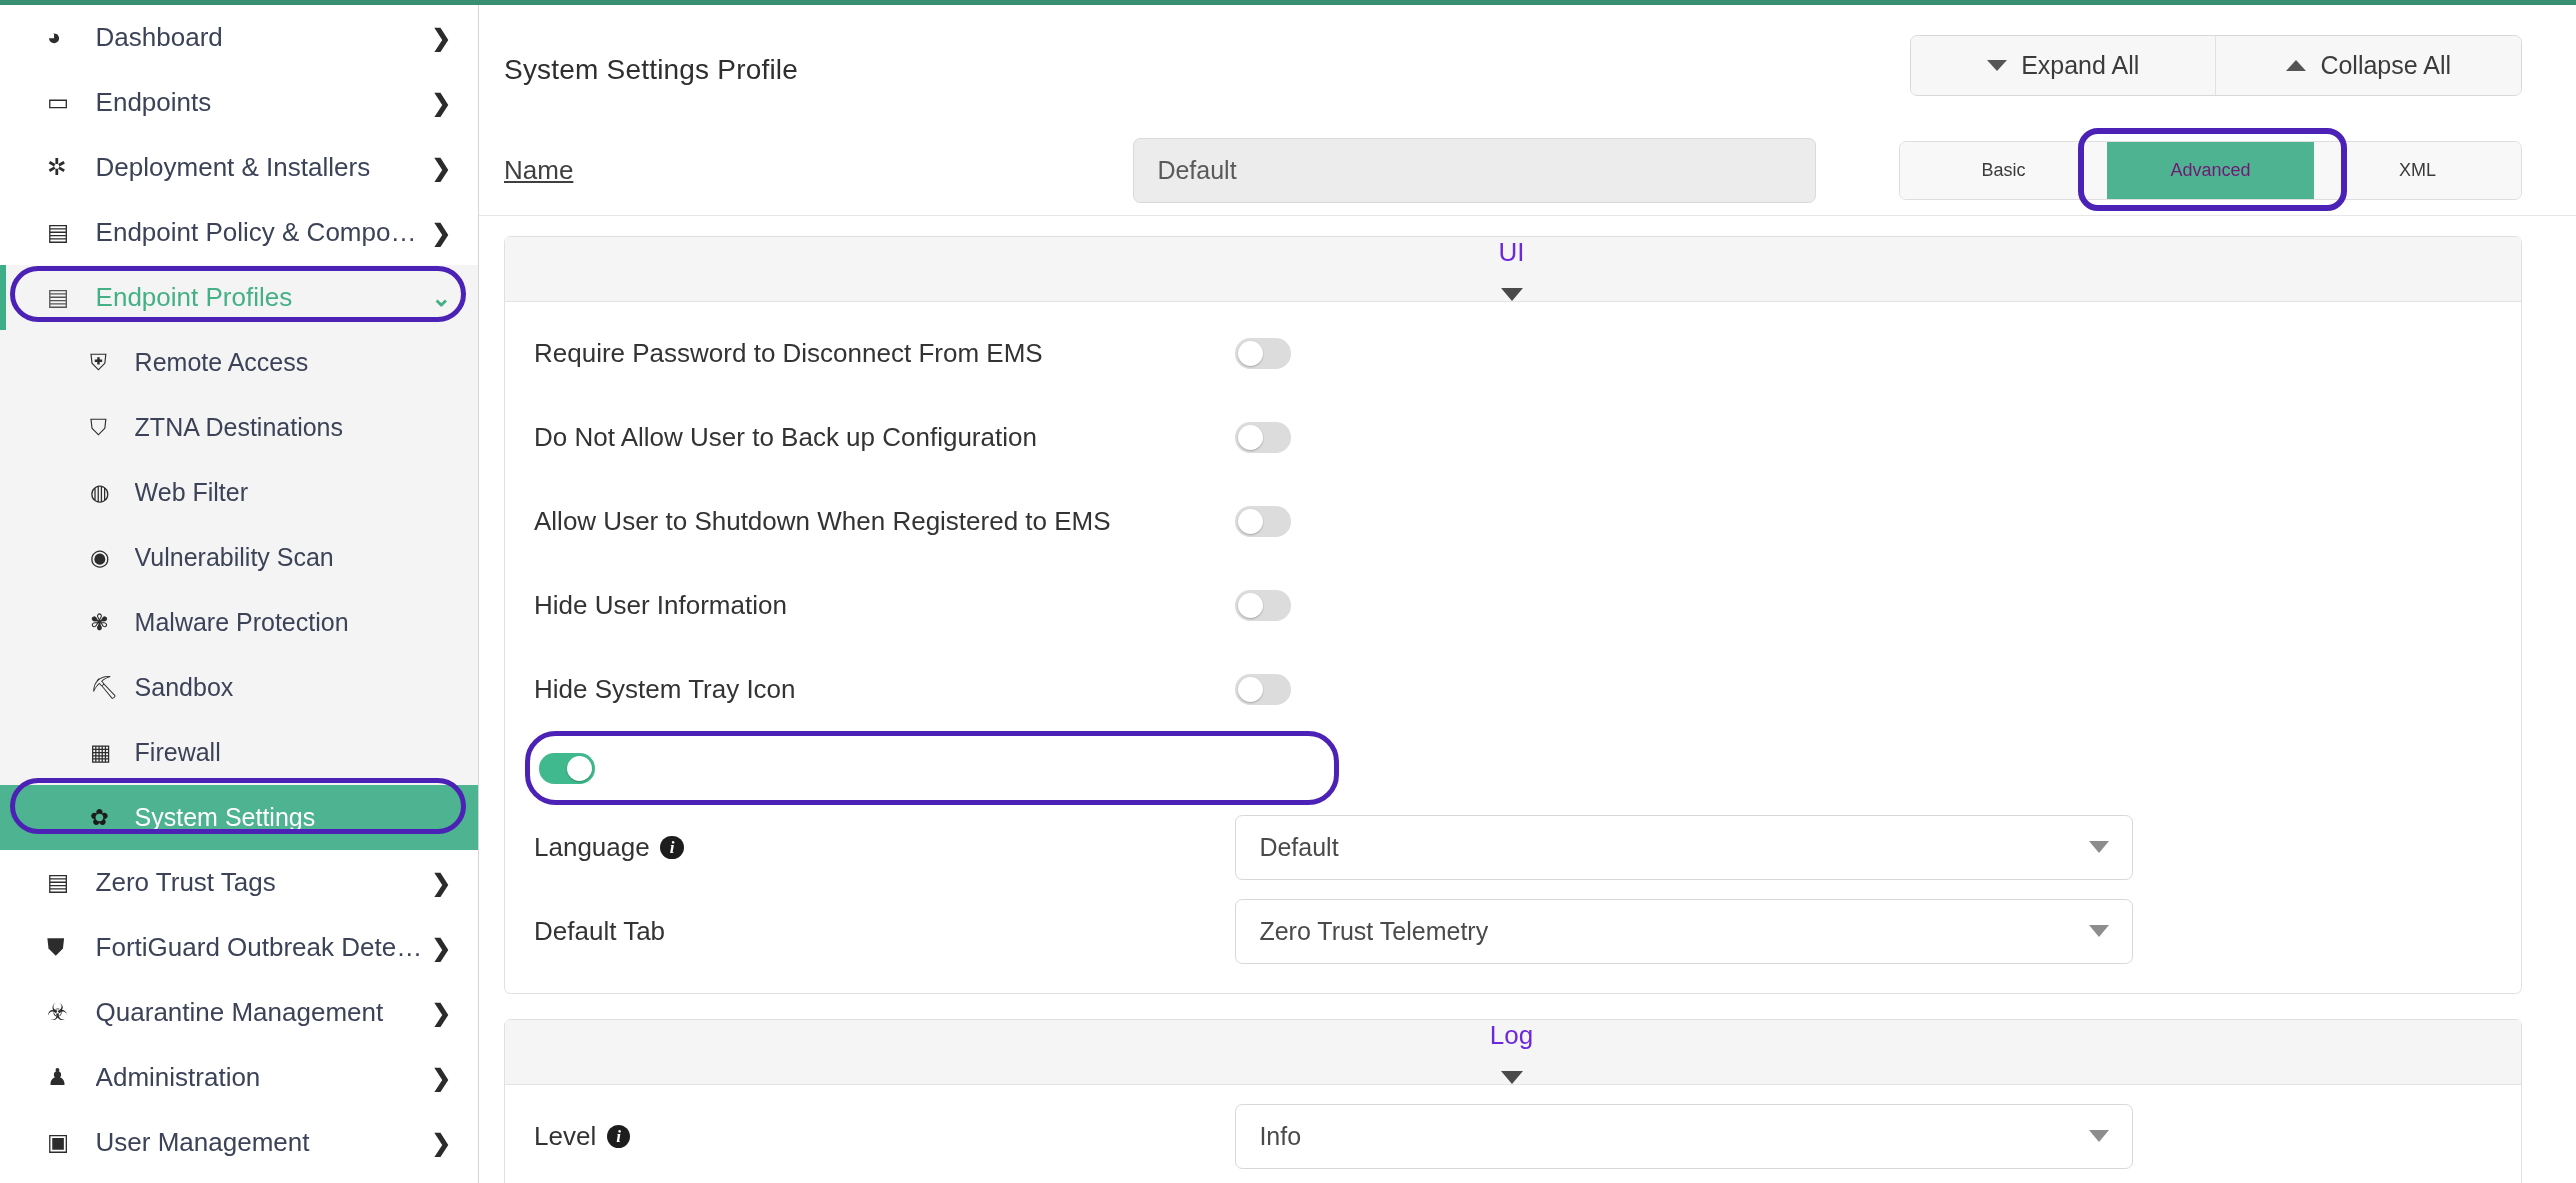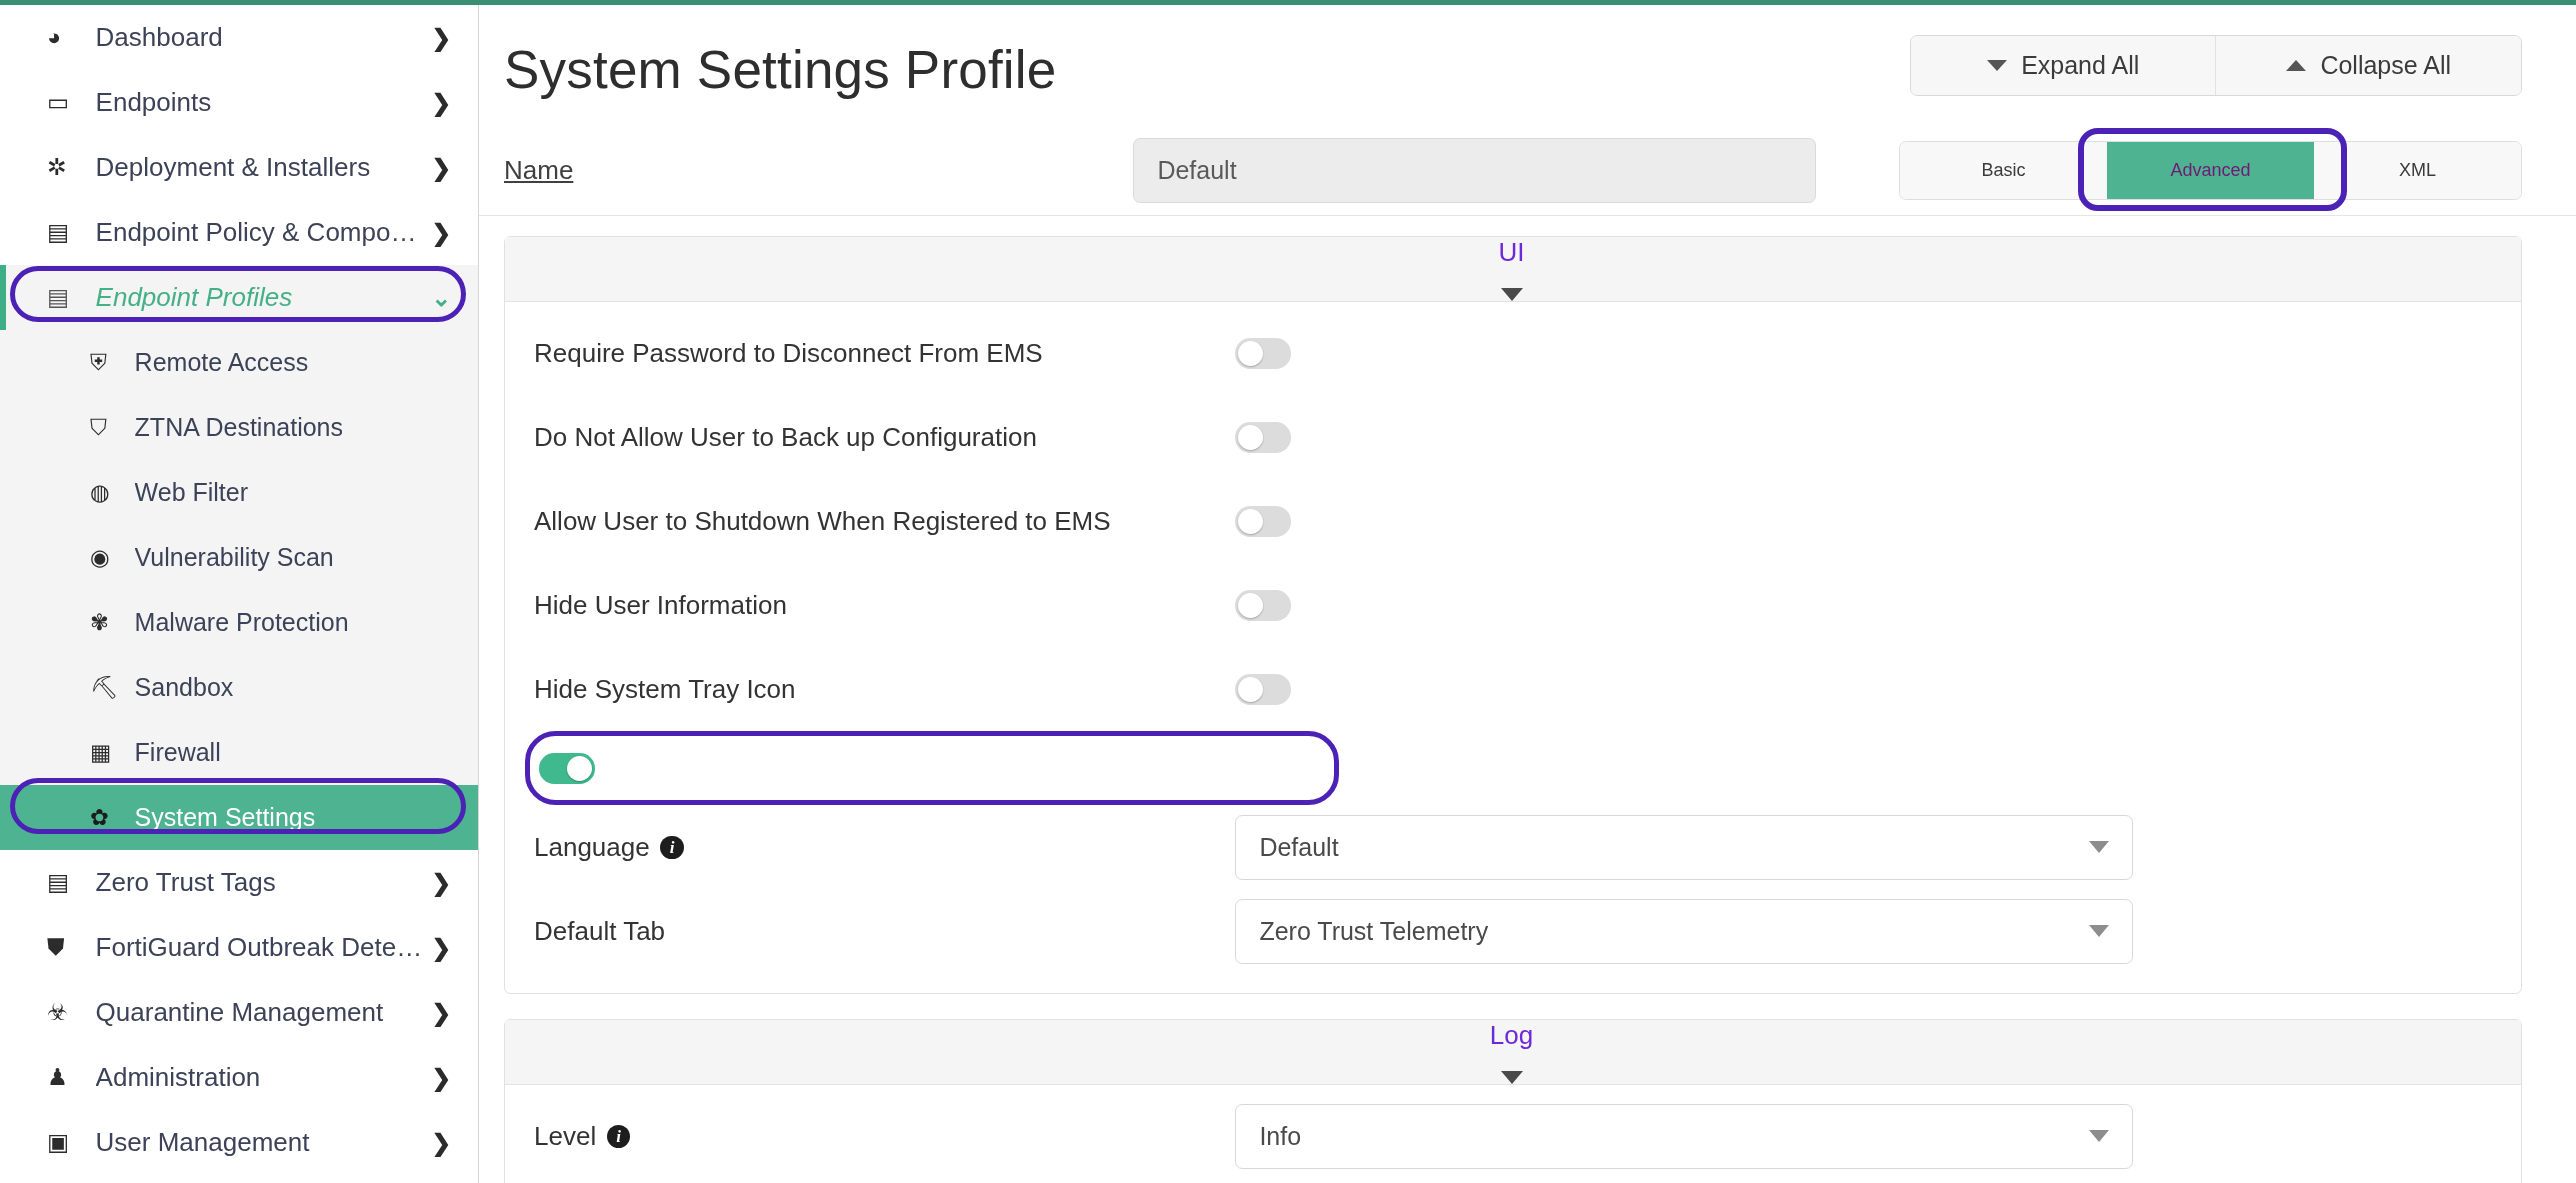--- a/index.html
+++ b/index.html
@@ -75,21 +75,21 @@
     height: 65px;
     font-size: 25px;
   }
   .nav-item.sub .ico { width: 32px; min-width: 32px; font-size: 22.5px; }
 
   
   .nav-item.expanded {
     background: #f4f4f4;
     color: #3aa981;
   }
-  .nav-item.expanded .lbl { color: #43b085; font-style: italic; }
+  .nav-item.expanded .lbl { color: #43b085; }
   .nav-item.expanded .ico { color: #555; }
   .nav-item.expanded .chev { color: #43b085; }
   .accent-bar {
     position: absolute;
     left: 0; top: 0;
     width: 6.3px; height: 100%;
     background: #3fae86;
   }
 
   
@@ -121,21 +121,21 @@
     overflow: hidden;
   }
   .page-header {
     height: 121px;
     display: flex;
     align-items: center;
     justify-content: space-between;
     padding: 0 54px 0 25px;
   }
   .page-title {
-    font-size: 53px;
+    font-size: 28px;
     color: #2e2e2e;
     font-weight: normal;
     letter-spacing: 0.2px;
     margin-top: 8px;
   }
   .btn-group {
     display: flex;
     border: 1.8px solid #d8d8d8;
     border-radius: 7.2px;
     overflow: hidden;

